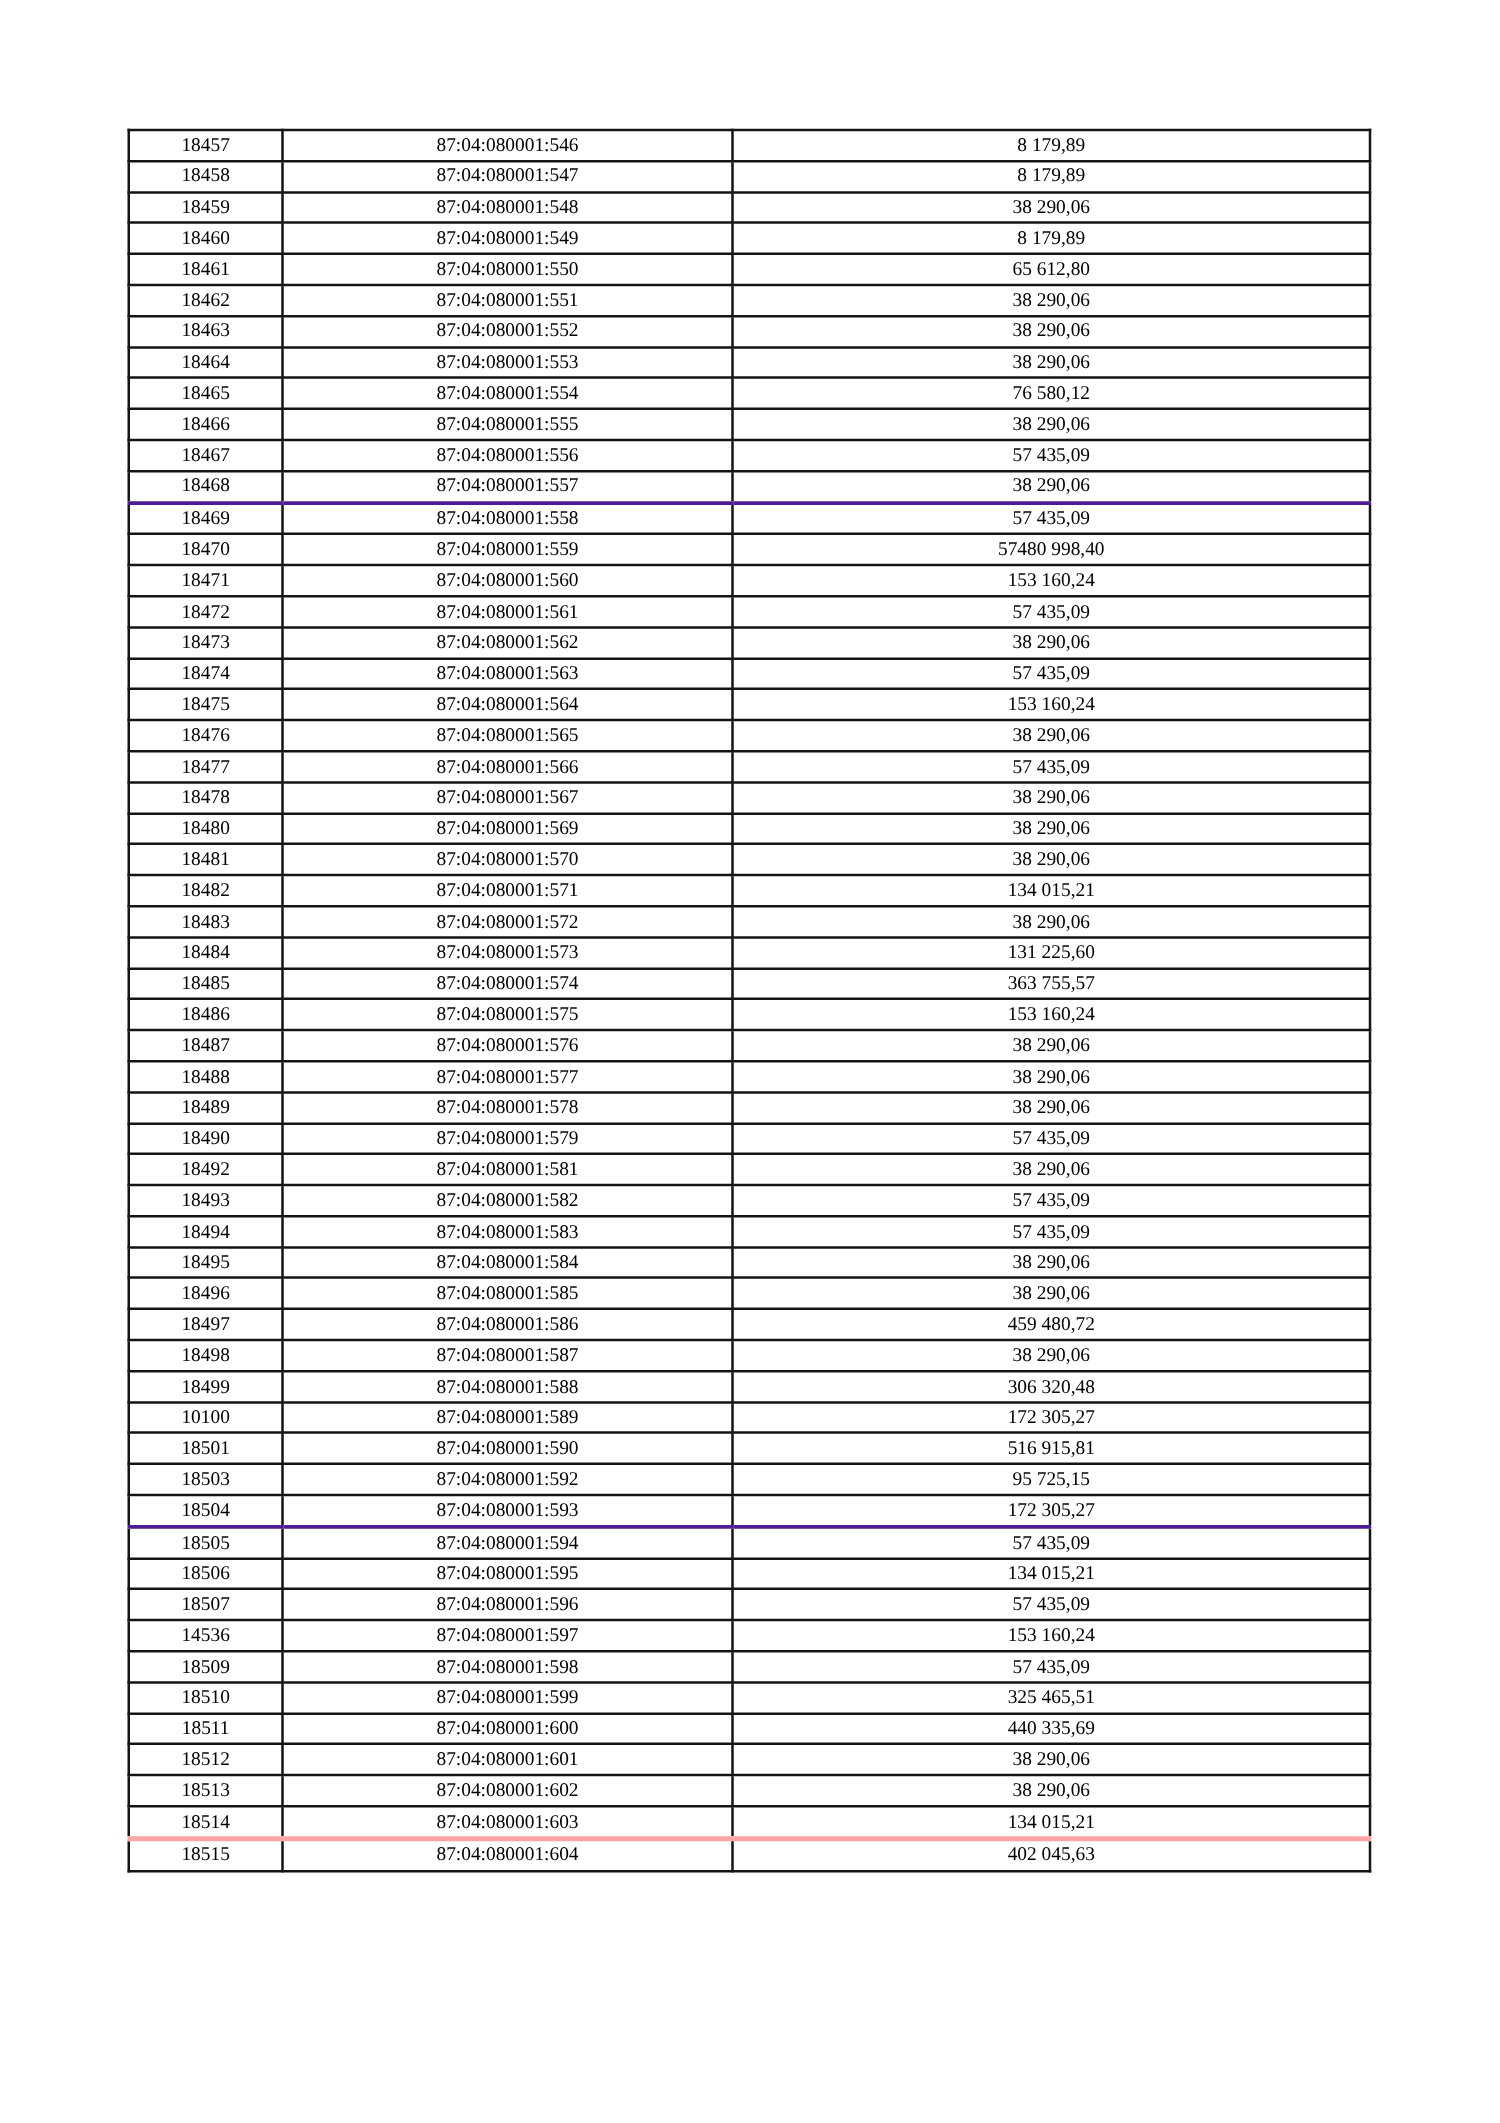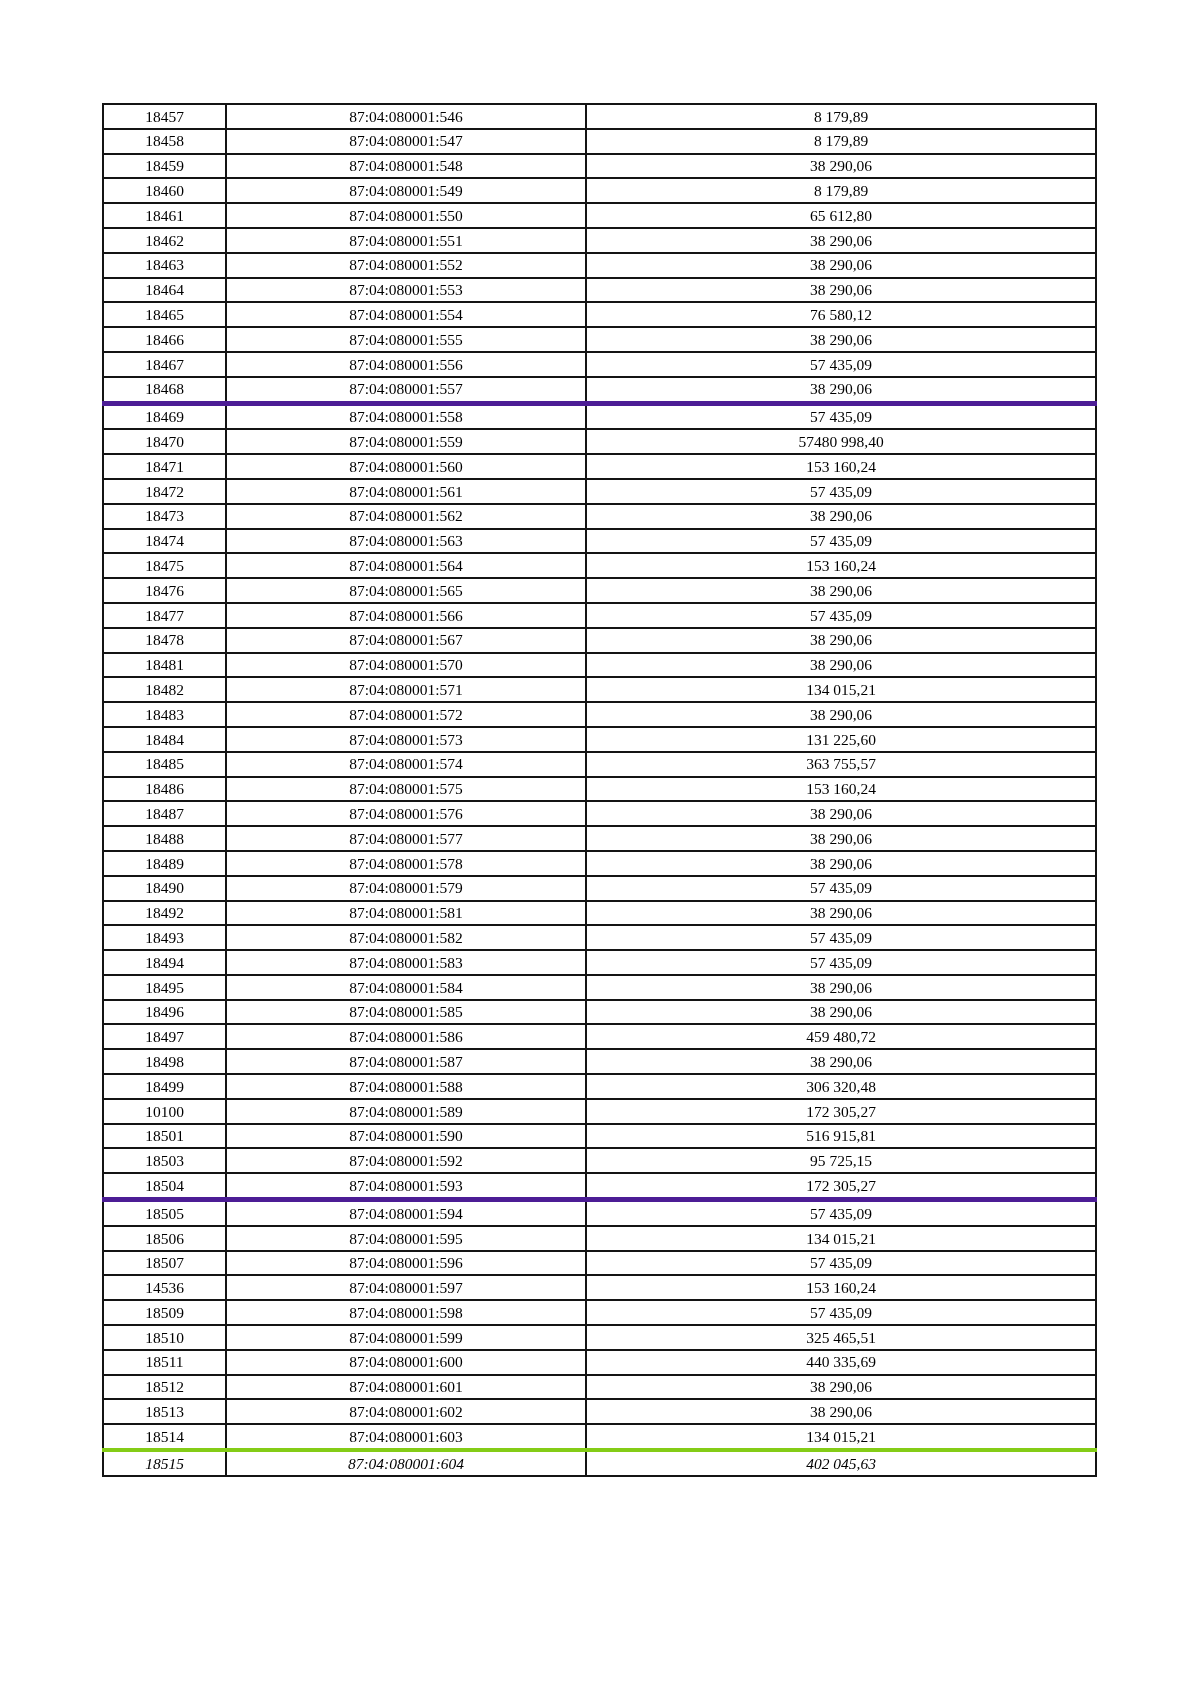--- a/index.html
+++ b/index.html
@@ -29,25 +29,24 @@
     height: 22.8px;
     padding: 0 4px;
     text-align: center;
     vertical-align: middle;
     font-size: 15.5px;
     line-height: 1;
     white-space: nowrap;
     overflow: hidden;
   }
   tr.sep-grey td {
-    border-top: 5px solid #4c1d95;
+    border-top: 3px solid #4c1d95;
   }
   tr.sep-black td {
-    border-top: 4px solid #84cc16;
-    font-style: italic;
+    border-top: 4px solid #fca5a5;
   }
 </style>
 </head>
 <body>
 
 <div class="page">
   <table class="valuation">
     <colgroup>
       <col style="width:123px">
       <col style="width:360px">
@@ -158,20 +157,25 @@
           <td>18477</td>
           <td>87:04:080001:566</td>
           <td>57 435,09</td>
         </tr>
         <tr>
           <td>18478</td>
           <td>87:04:080001:567</td>
           <td>38 290,06</td>
         </tr>
         <tr>
+          <td>18480</td>
+          <td>87:04:080001:569</td>
+          <td>38 290,06</td>
+        </tr>
+        <tr>
           <td>18481</td>
           <td>87:04:080001:570</td>
           <td>38 290,06</td>
         </tr>
         <tr>
           <td>18482</td>
           <td>87:04:080001:571</td>
           <td>134 015,21</td>
         </tr>
         <tr>

